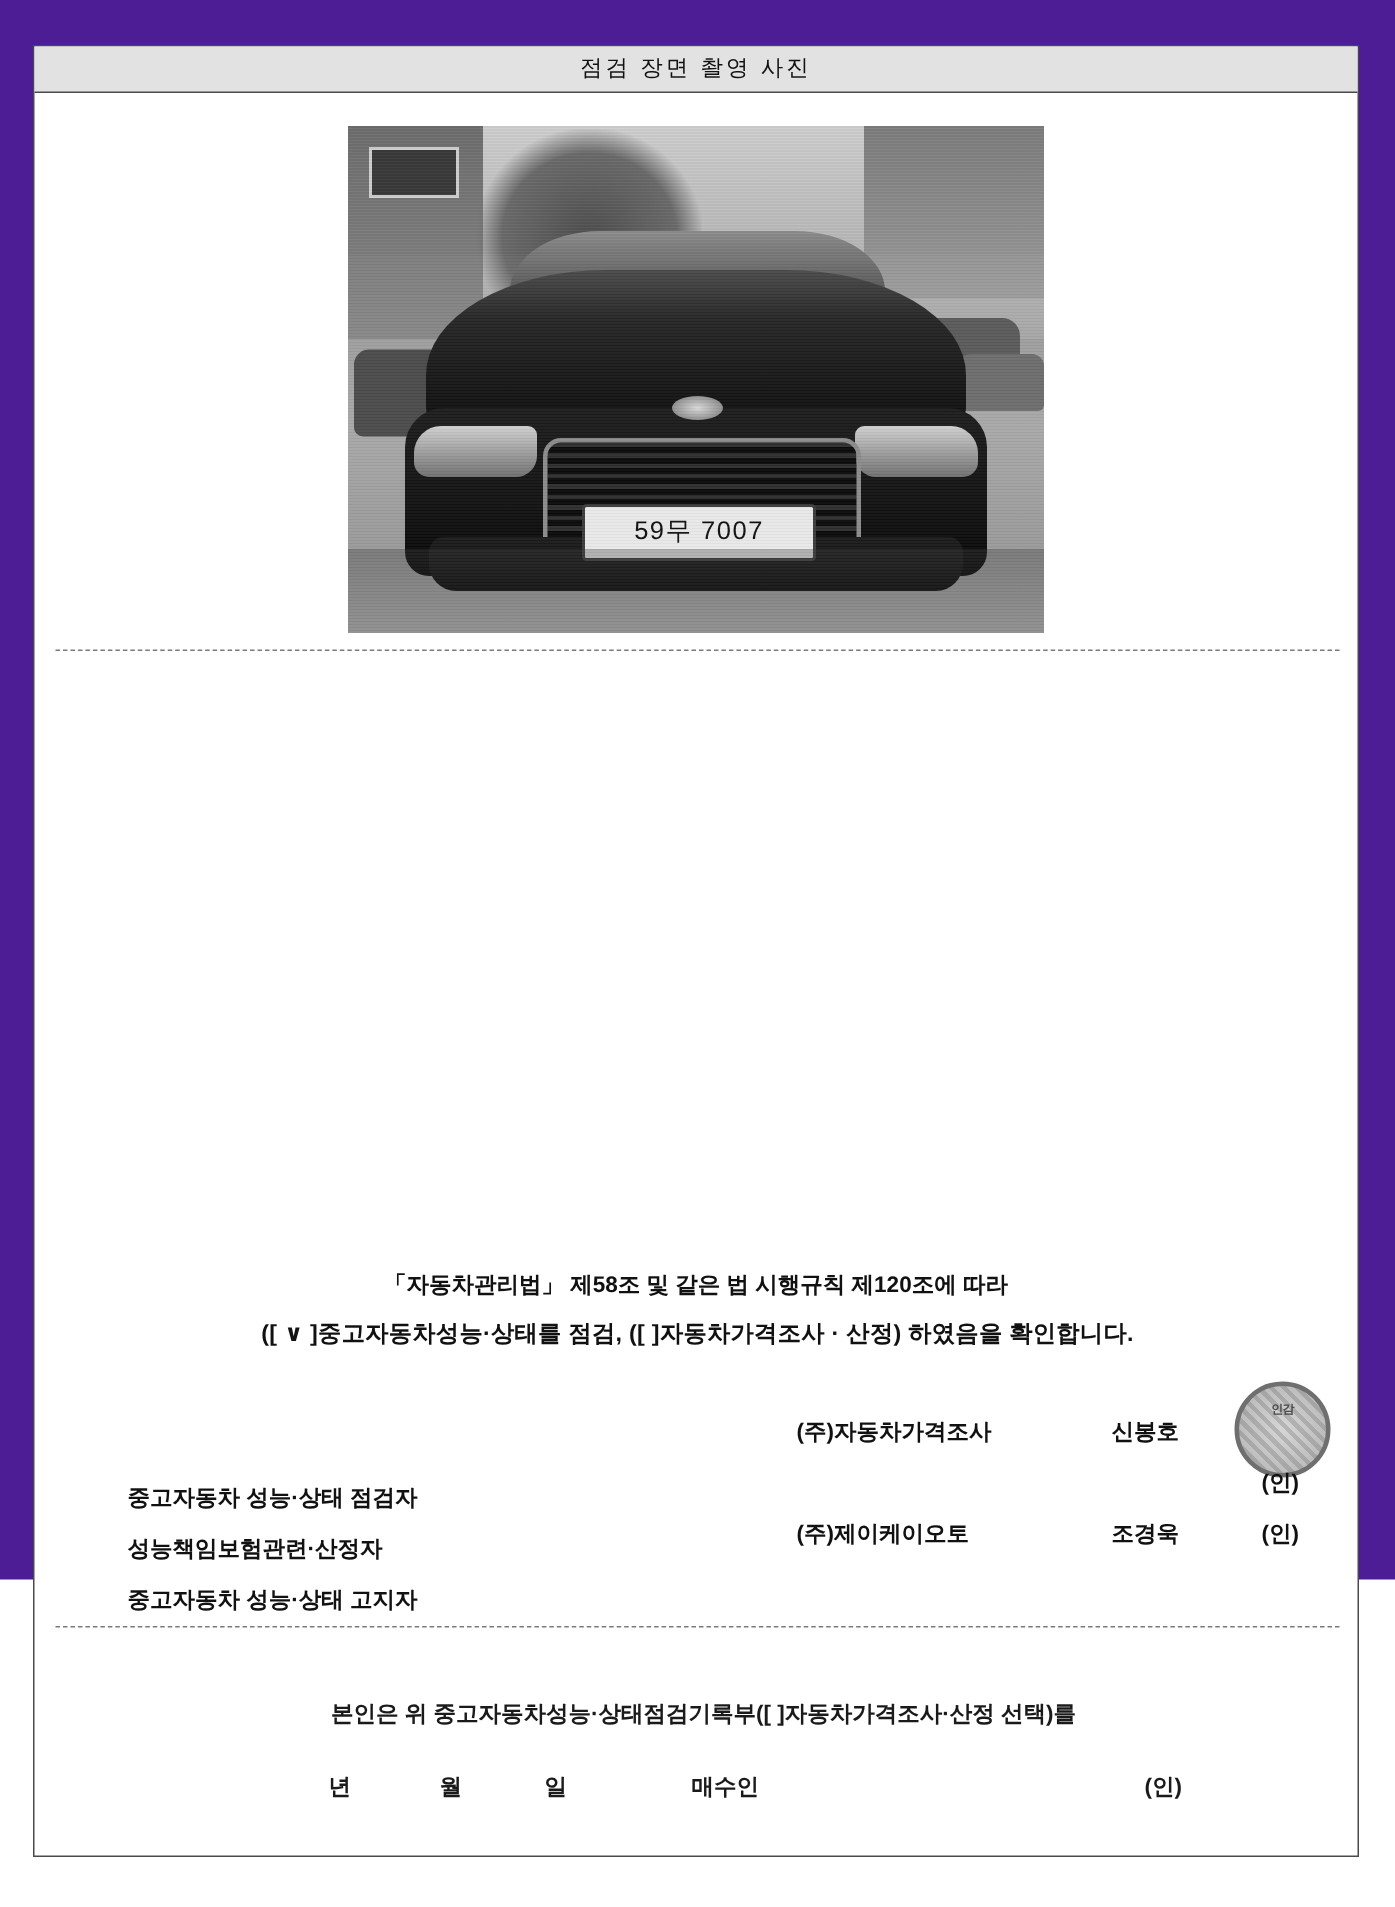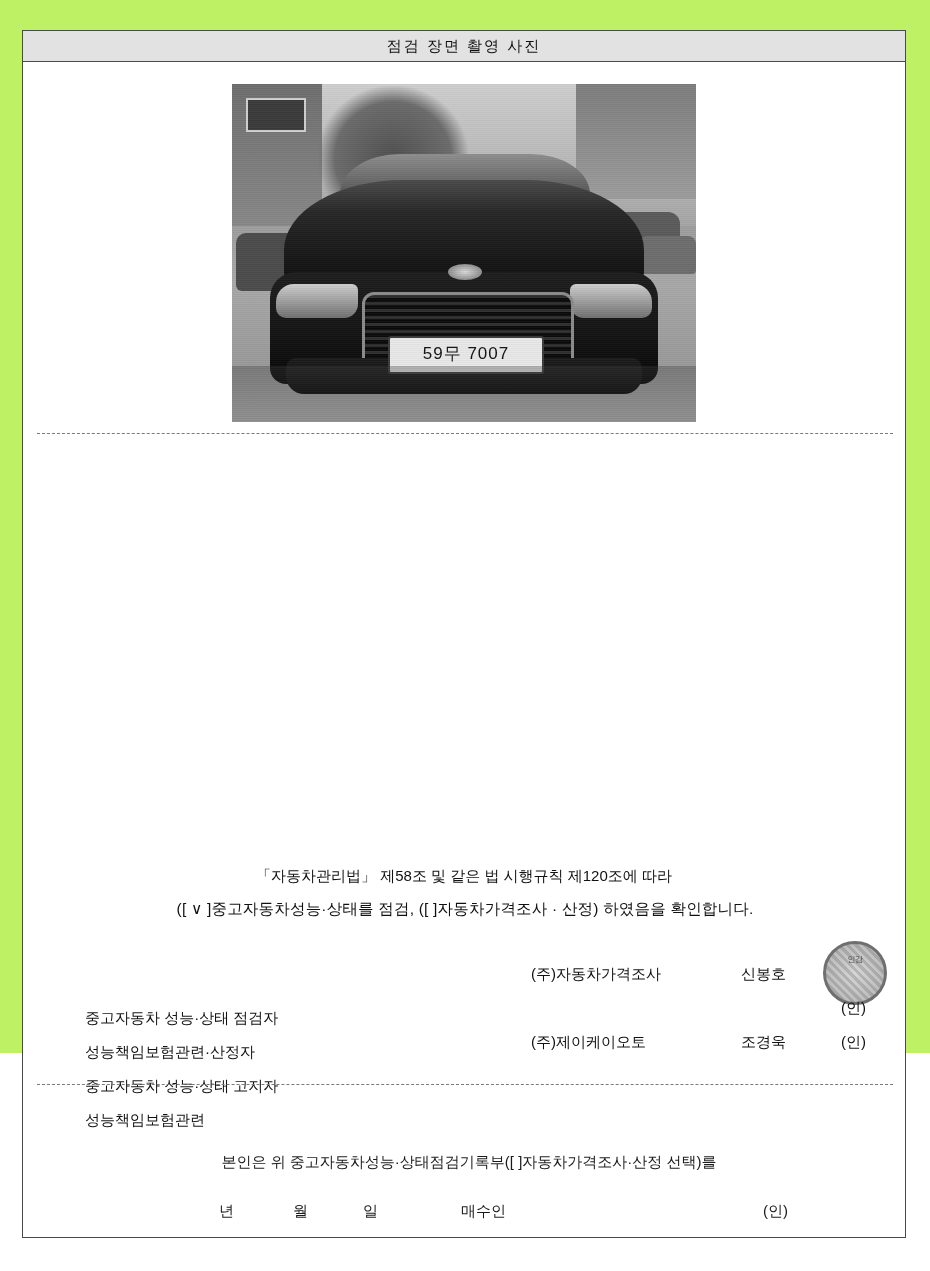--- a/index.html
+++ b/index.html
@@ -13,21 +13,21 @@
     font-family: "Liberation Sans", "DejaVu Sans", sans-serif;
     color: #1a1a1a;
     position: relative;
     overflow: hidden;
   }
   .page {
     position: absolute;
     left: 0; top: 0;
     width: 930px;
     height: 1053px;
-    background: #bef264;
+    background: #4c1d95;
   }
   
   .doc-frame {
     position: absolute;
     left: 22px;
     top: 30px;
     width: 884px;
     height: 1208px;
     border: 1px solid #4a4a4a;
     background: #ffffff;
@@ -184,24 +184,25 @@
 
   
   .blank-area {
     position:absolute; left:0; top:403px; width:100%; height:362px;
   }
 
   
   .sign-area {
     position: absolute;
     left: 0;
-    top: 816px;
+    top: 796px;
     width: 100%;
     height: 411px;
     box-sizing: border-box;
+    font-weight: bold;
   }
   .law-line {
     position: absolute;
     top: 20px;
     width: 100%;
     text-align: center;
     font-size: 15px;
     color: #111;
   }
   .confirm-line {
@@ -370,26 +371,20 @@
         <span class="seal">(인)</span>
       </div>
 
       <div class="row" id="row-3">
         <span class="lbl">중고자동차 성능·상태 고지자</span>
         <span class="company">(주)제이케이오토</span>
         <span class="person">조경욱</span>
         <span class="seal">(인)</span>
       </div>
 
-      <div class="row" id="row-4">
-        <span class="lbl">성능책임보험관련</span>
-        <span class="company"></span>
-        <span class="person"></span>
-        <span class="seal"></span>
-      </div>
 
       <div class="buyer-block">
         <div class="buyer-l1">본인은 위 중고자동차성능·상태점검기록부([   ]자동차가격조사·산정 선택)를</div>
         <div class="buyer-sign">
           <span class="y">년</span>
           <span class="m">월</span>
           <span class="d">일</span>
           <span class="who">매수인</span>
           <span class="seal2">(인)</span>
         </div>

